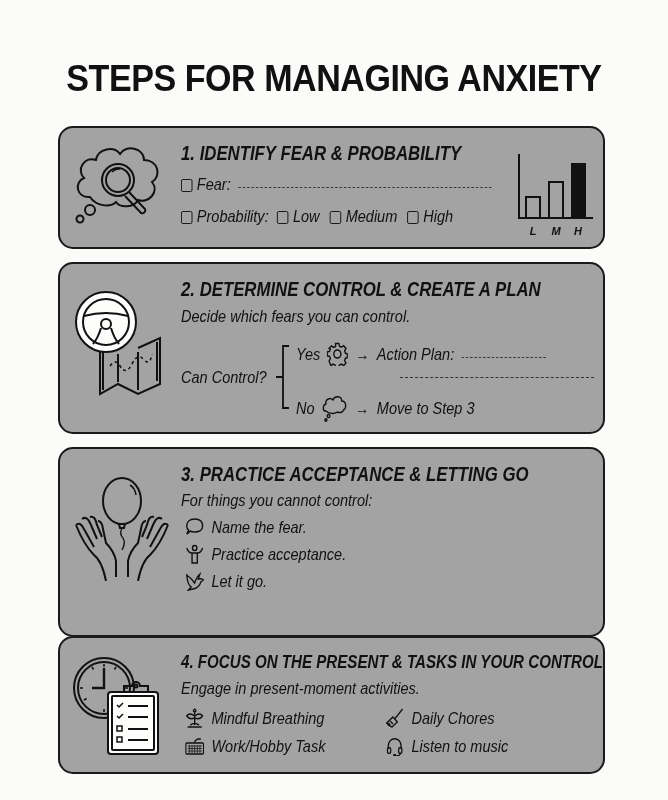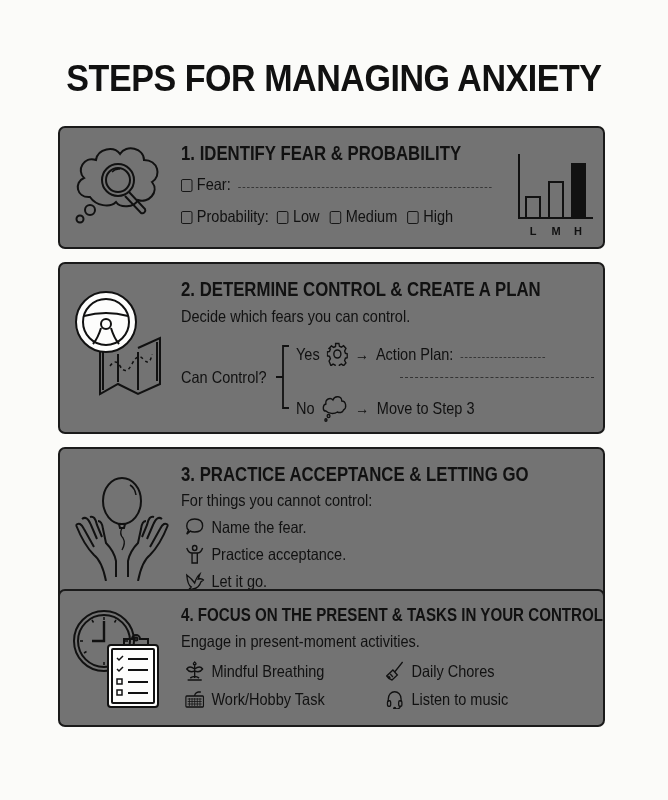--- a/index.html
+++ b/index.html
@@ -8,22 +8,23 @@
     font-family: "Liberation Sans", sans-serif; color: #111;
     position: relative; overflow: hidden;
   }
   .title {
     position: absolute; left: 0; width: 668px; top: 58px;
     text-align: center; font-weight: bold; font-size: 37px; letter-spacing: -0.5px;
     font-family: "Liberation Sans", sans-serif; transform: scaleX(0.92);
   }
   .card {
     position: absolute; left: 58px; width: 547px;
-    border: 2.5px solid #1a1a1a; border-radius: 7px; background: #737373;
+    border: 2.5px solid #1a1a1a; border-radius: 15px; background: #a3a3a3;
     box-sizing: border-box;
+    font-style: italic;
   }
   .icon { position: absolute; }
   .h {
     position: absolute; left: 121px; font-weight: bold; font-size: 19.5px;
     white-space: nowrap; transform-origin: left center; transform: scaleX(0.86);
   }
   .t {
     position: absolute; font-size: 16.5px; white-space: nowrap;
     transform-origin: left center; transform: scaleX(0.88);
   }
@@ -137,21 +138,21 @@
       <path d="M2 4 q2 5 6 5 h6 q4 0 6 -5 M8 9 v10 h6 v-10"></path>
     </svg><span>Practice acceptance.</span>
   </div>
   <div class="t" style="left:125px;top:122px;">
     <svg class="row-ic" viewBox="0 0 22 20" fill="none" stroke="#111" stroke-width="1.5">
       <path d="M2 4 q6 4 9 8 q2 -6 6 -9 l-2 5 q4 -1 6 1 l-3 2 q-2 6 -9 7 l-5 1 l3 -3 q-4 -2 -5 -12z"></path>
     </svg><span>Let it go.</span>
   </div>
 </div>
 
-<div class="card" style="top:589px;height:138px;">
+<div class="card" style="top:636px;height:138px;">
   <svg class="icon" style="left:12px;top:16px;" width="100" height="105" viewBox="0 0 100 105" fill="none" stroke="#111" stroke-width="2">
     <circle cx="32" cy="34" r="30"></circle>
     <circle cx="32" cy="34" r="26"></circle>
     <path d="M32 14 V34 H20" stroke-width="2.4"></path>
     <g stroke-width="1.5">
       <path d="M32 10 v3 M32 55 v3 M8 34 h3 M53 34 h3 M44 13 l-1.5 2.5 M20 13 l1.5 2.5 M12 46 l2.5 -1.5 M52 46 l-2.5 -1.5"></path>
     </g>
     <rect x="36" y="38" width="50" height="62" rx="3" fill="#fdfdfc"></rect>
     <rect x="40" y="42" width="42" height="54" rx="1"></rect>
     <path d="M52 38 v-6 h8 a4 4 0 0 1 8 0 h8 v6"></path>

